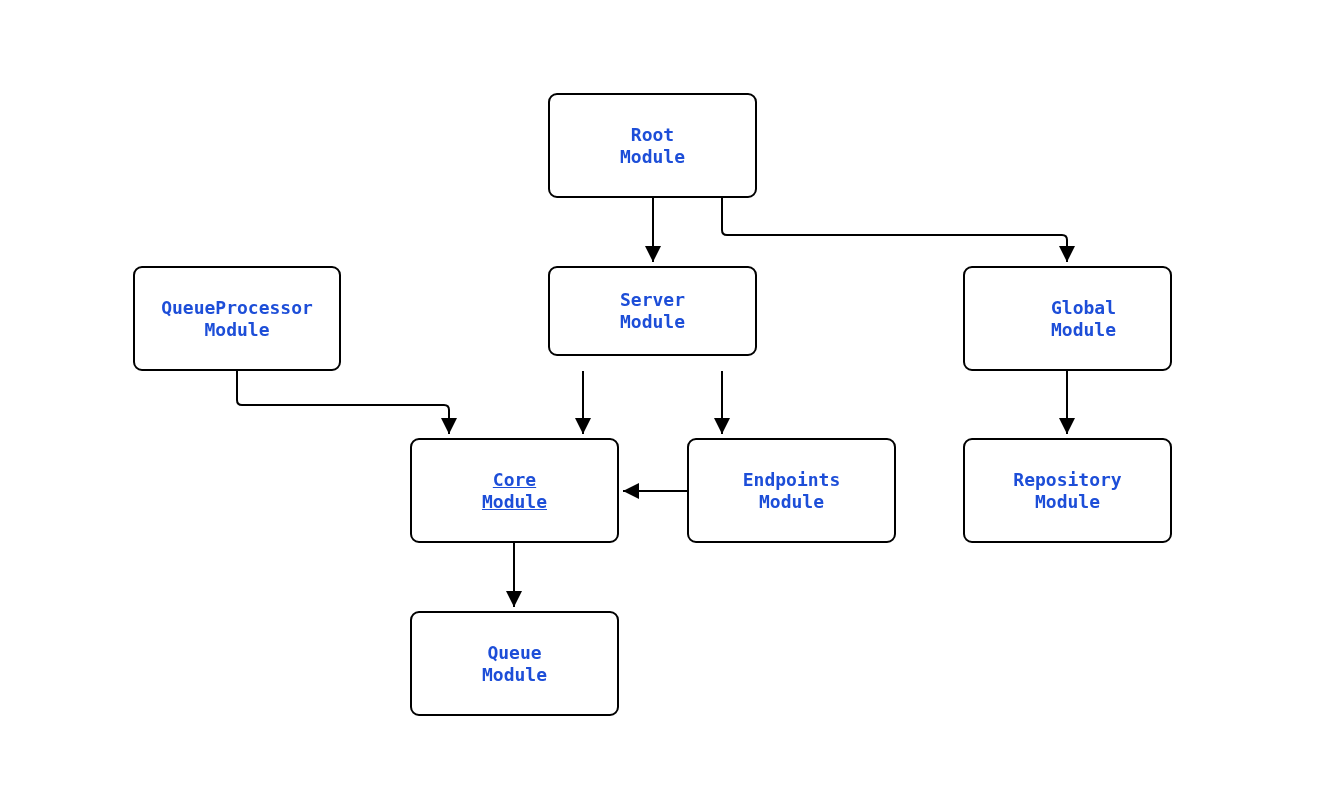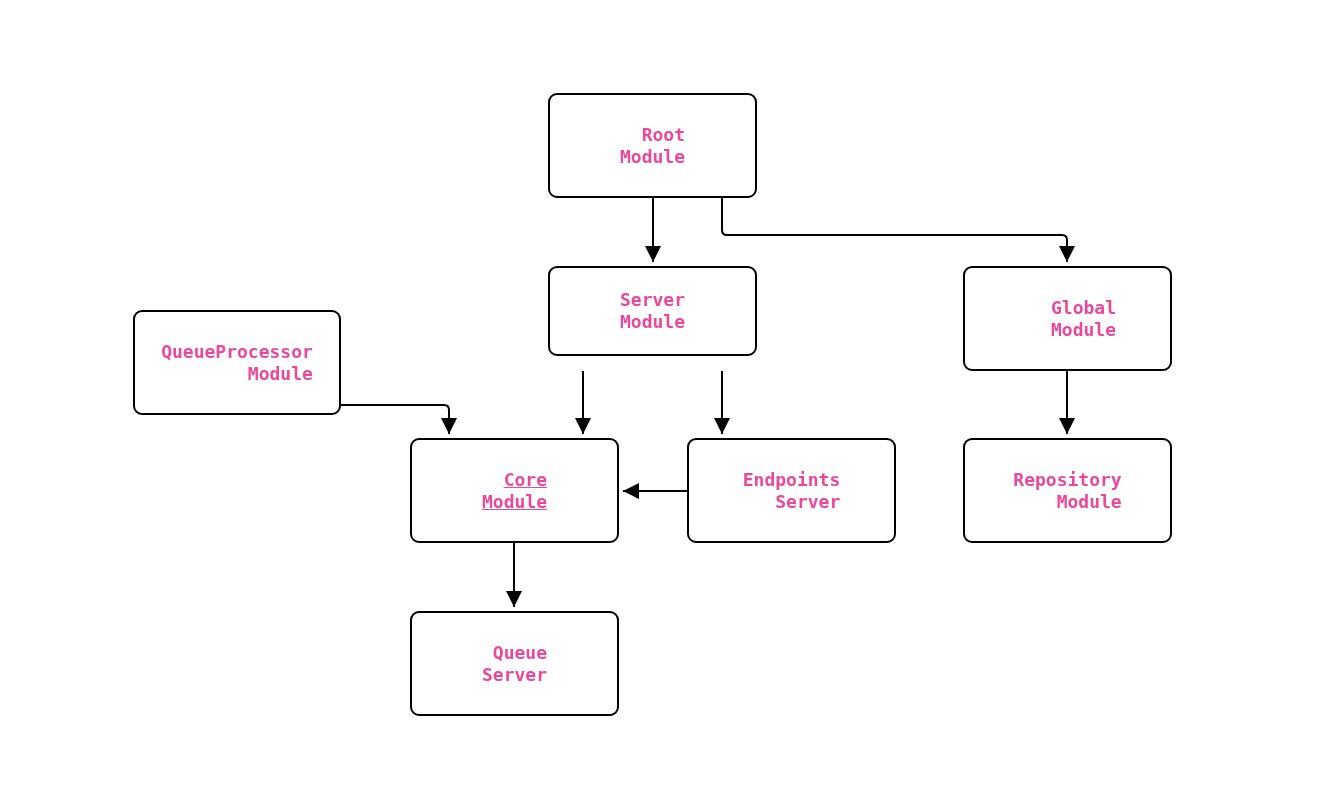--- a/index.html
+++ b/index.html
@@ -29,25 +29,25 @@
   }
   .node {
     position: absolute;
     box-sizing: border-box;
     border: 2px solid #000000;
     border-radius: 9px;
     background: #ffffff;
     display: flex;
     align-items: center;
     justify-content: center;
-    text-align: right;
+    text-align: center;
     font-weight: bold;
     font-size: 18px;
     line-height: 22px;
-    color: #ec4899;
+    color: #1d4ed8;
     white-space: pre-line;
   }
 </style>
 </head>
 <body>
 
 <div class="canvas">
 
   <svg class="edges-layer" width="1337" height="809" viewBox="0 0 1337 809" xmlns="http://www.w3.org/2000/svg">
     <defs>
@@ -69,34 +69,34 @@
     <path class="edge" d="M687,491 L623,491" marker-end="url(#arrowhead)"></path>
 
     <path class="edge" d="M1067,371 L1067,434" marker-end="url(#arrowhead)"></path>
 
     <path class="edge" d="M514,543 L514,607" marker-end="url(#arrowhead)"></path>
   </svg>
 
   <div class="node" style="left:548px; top:93px;  width:209px; height:105px;">Root
 Module</div>
 
-  <div class="node" style="left:133px; top:266px; width:208px; height:105px;margin-top:44px;">QueueProcessor
+  <div class="node" style="left:133px; top:266px; width:208px; height:105px;">QueueProcessor
 Module</div>
 
   <div class="node" style="left:548px; top:266px; width:209px; height:90px;">Server
 Module</div>
 
   <div class="node" style="left:963px; top:266px; width:209px; height:105px;padding-left:32px;">Global
 Module</div>
 
   <div class="node" style="left:410px; top:438px; width:209px; height:105px;text-decoration:underline;">Core
 Module</div>
 
   <div class="node" style="left:687px; top:438px; width:209px; height:105px;">Endpoints
-Server</div>
+Module</div>
 
   <div class="node" style="left:963px; top:438px; width:209px; height:105px;">Repository
 Module</div>
 
   <div class="node" style="left:410px; top:611px; width:209px; height:105px;">Queue
-Server</div>
+Module</div>
 
 </div>
 
 </body></html>

